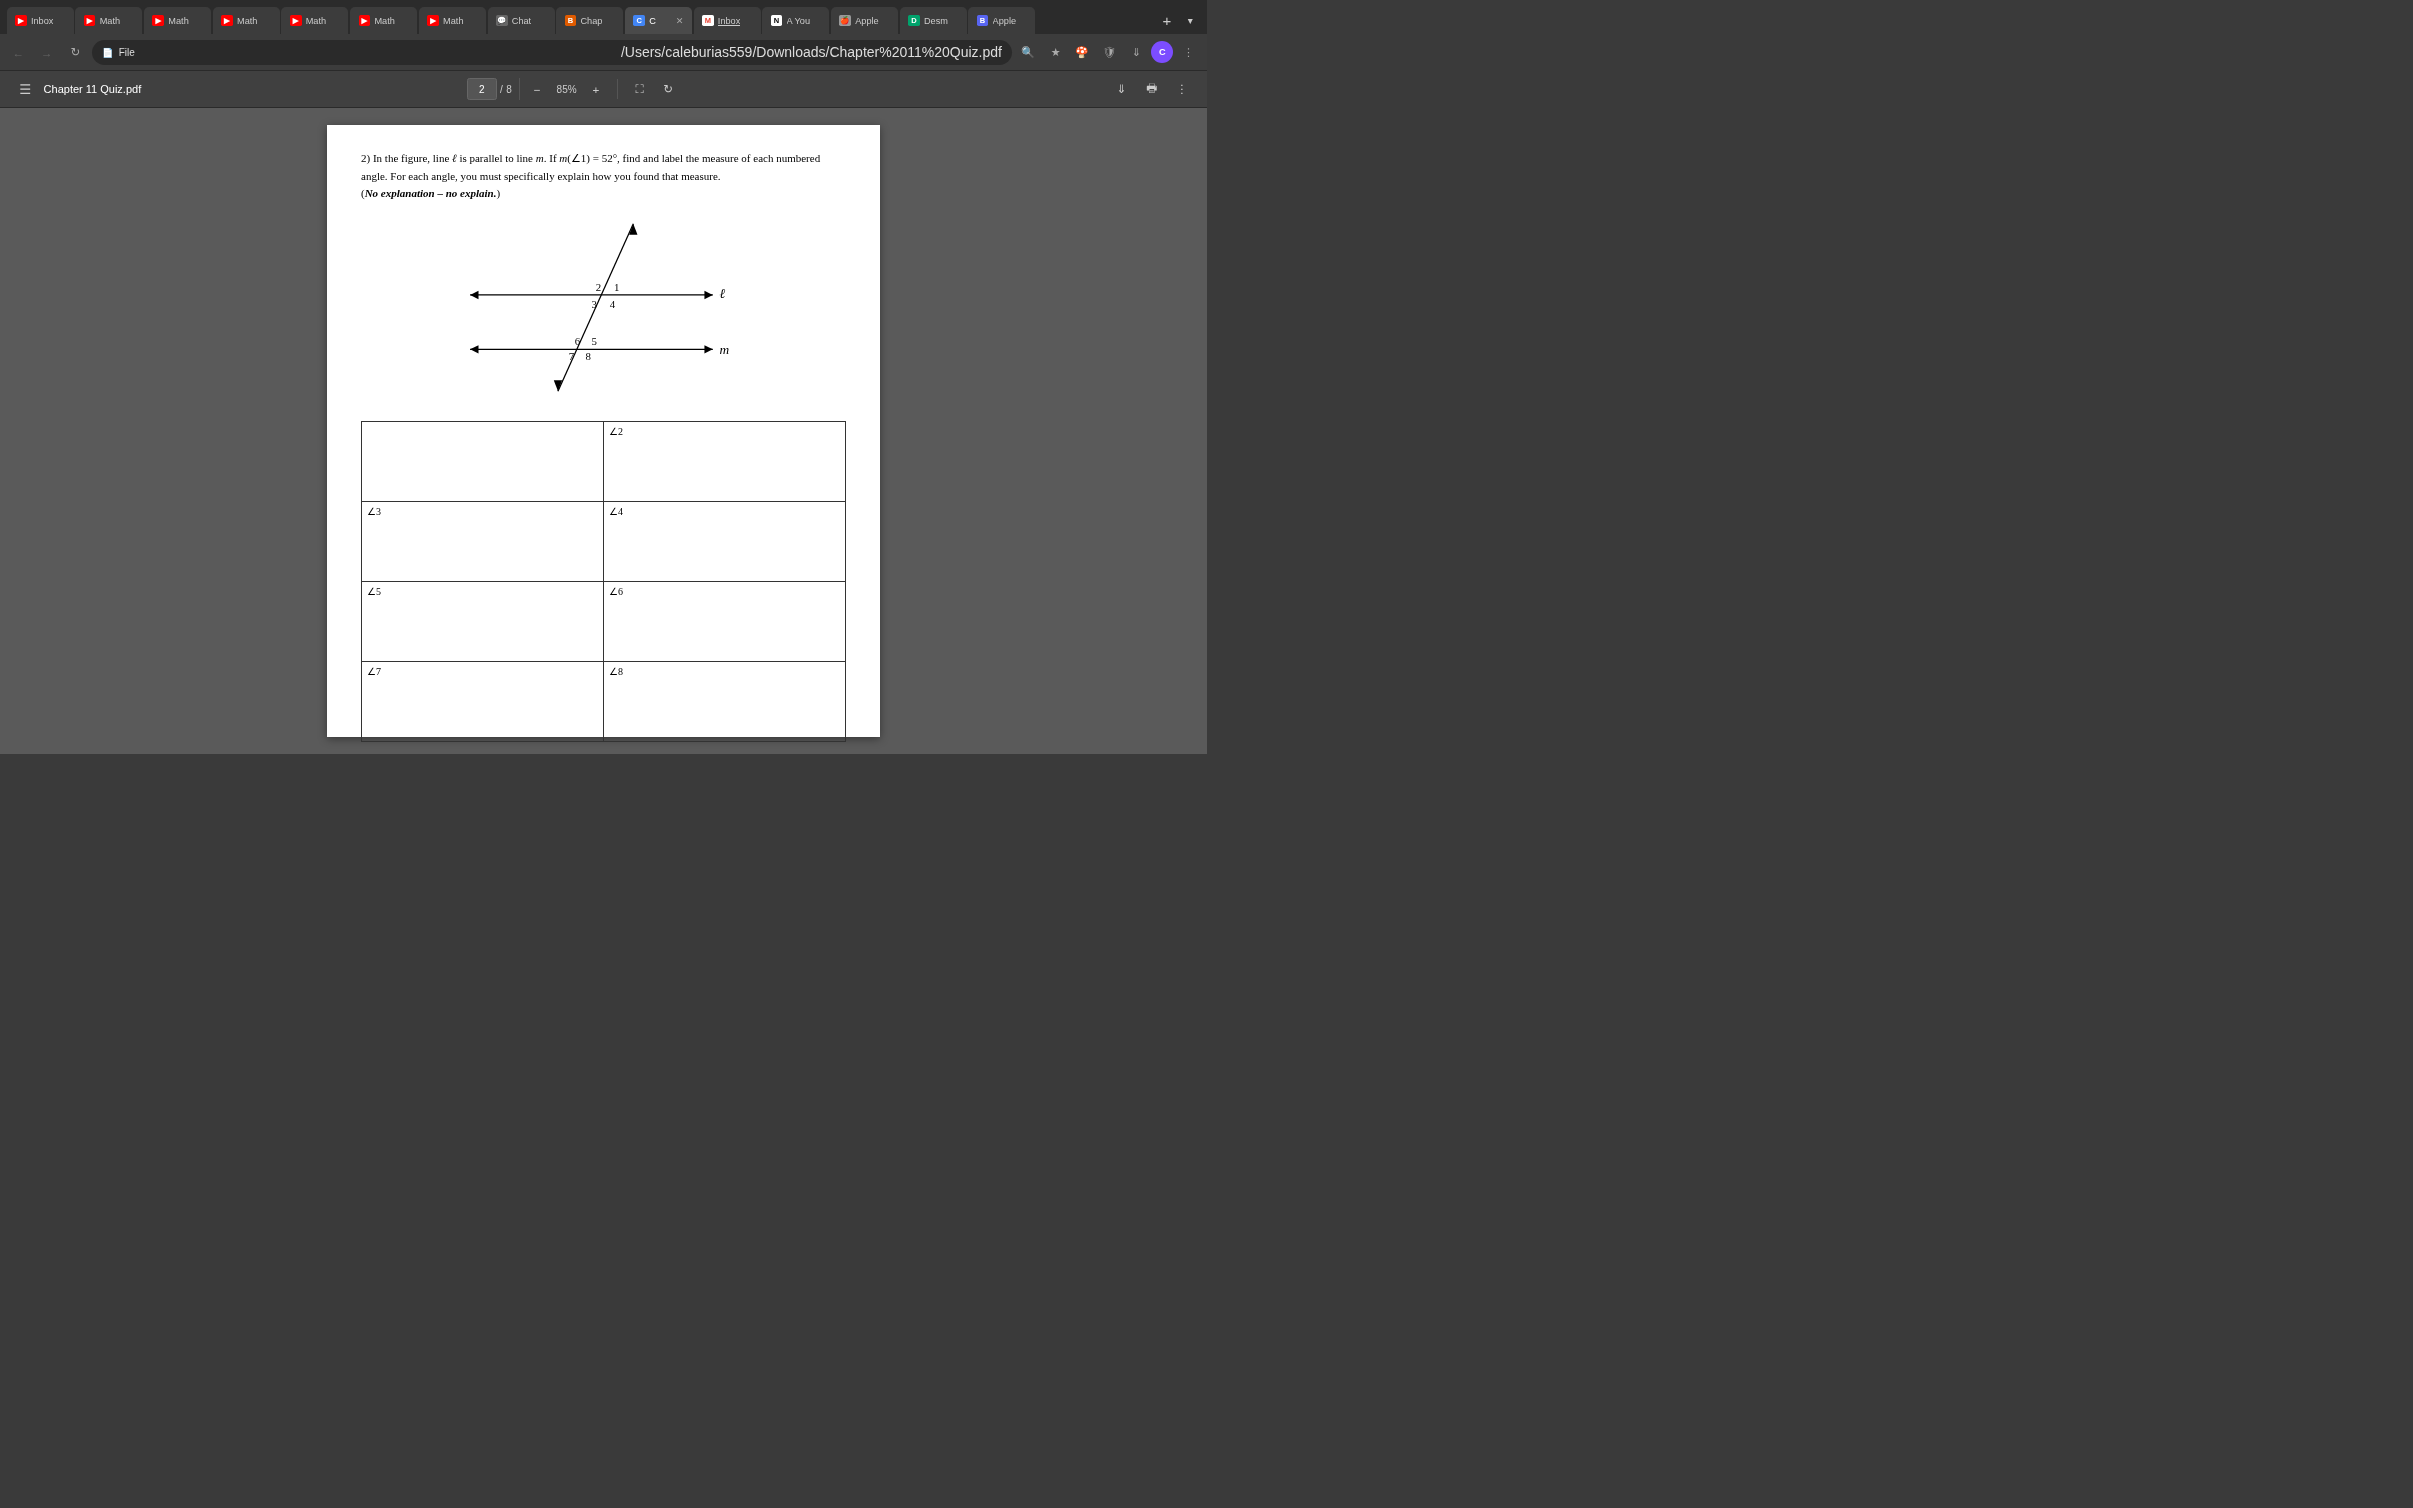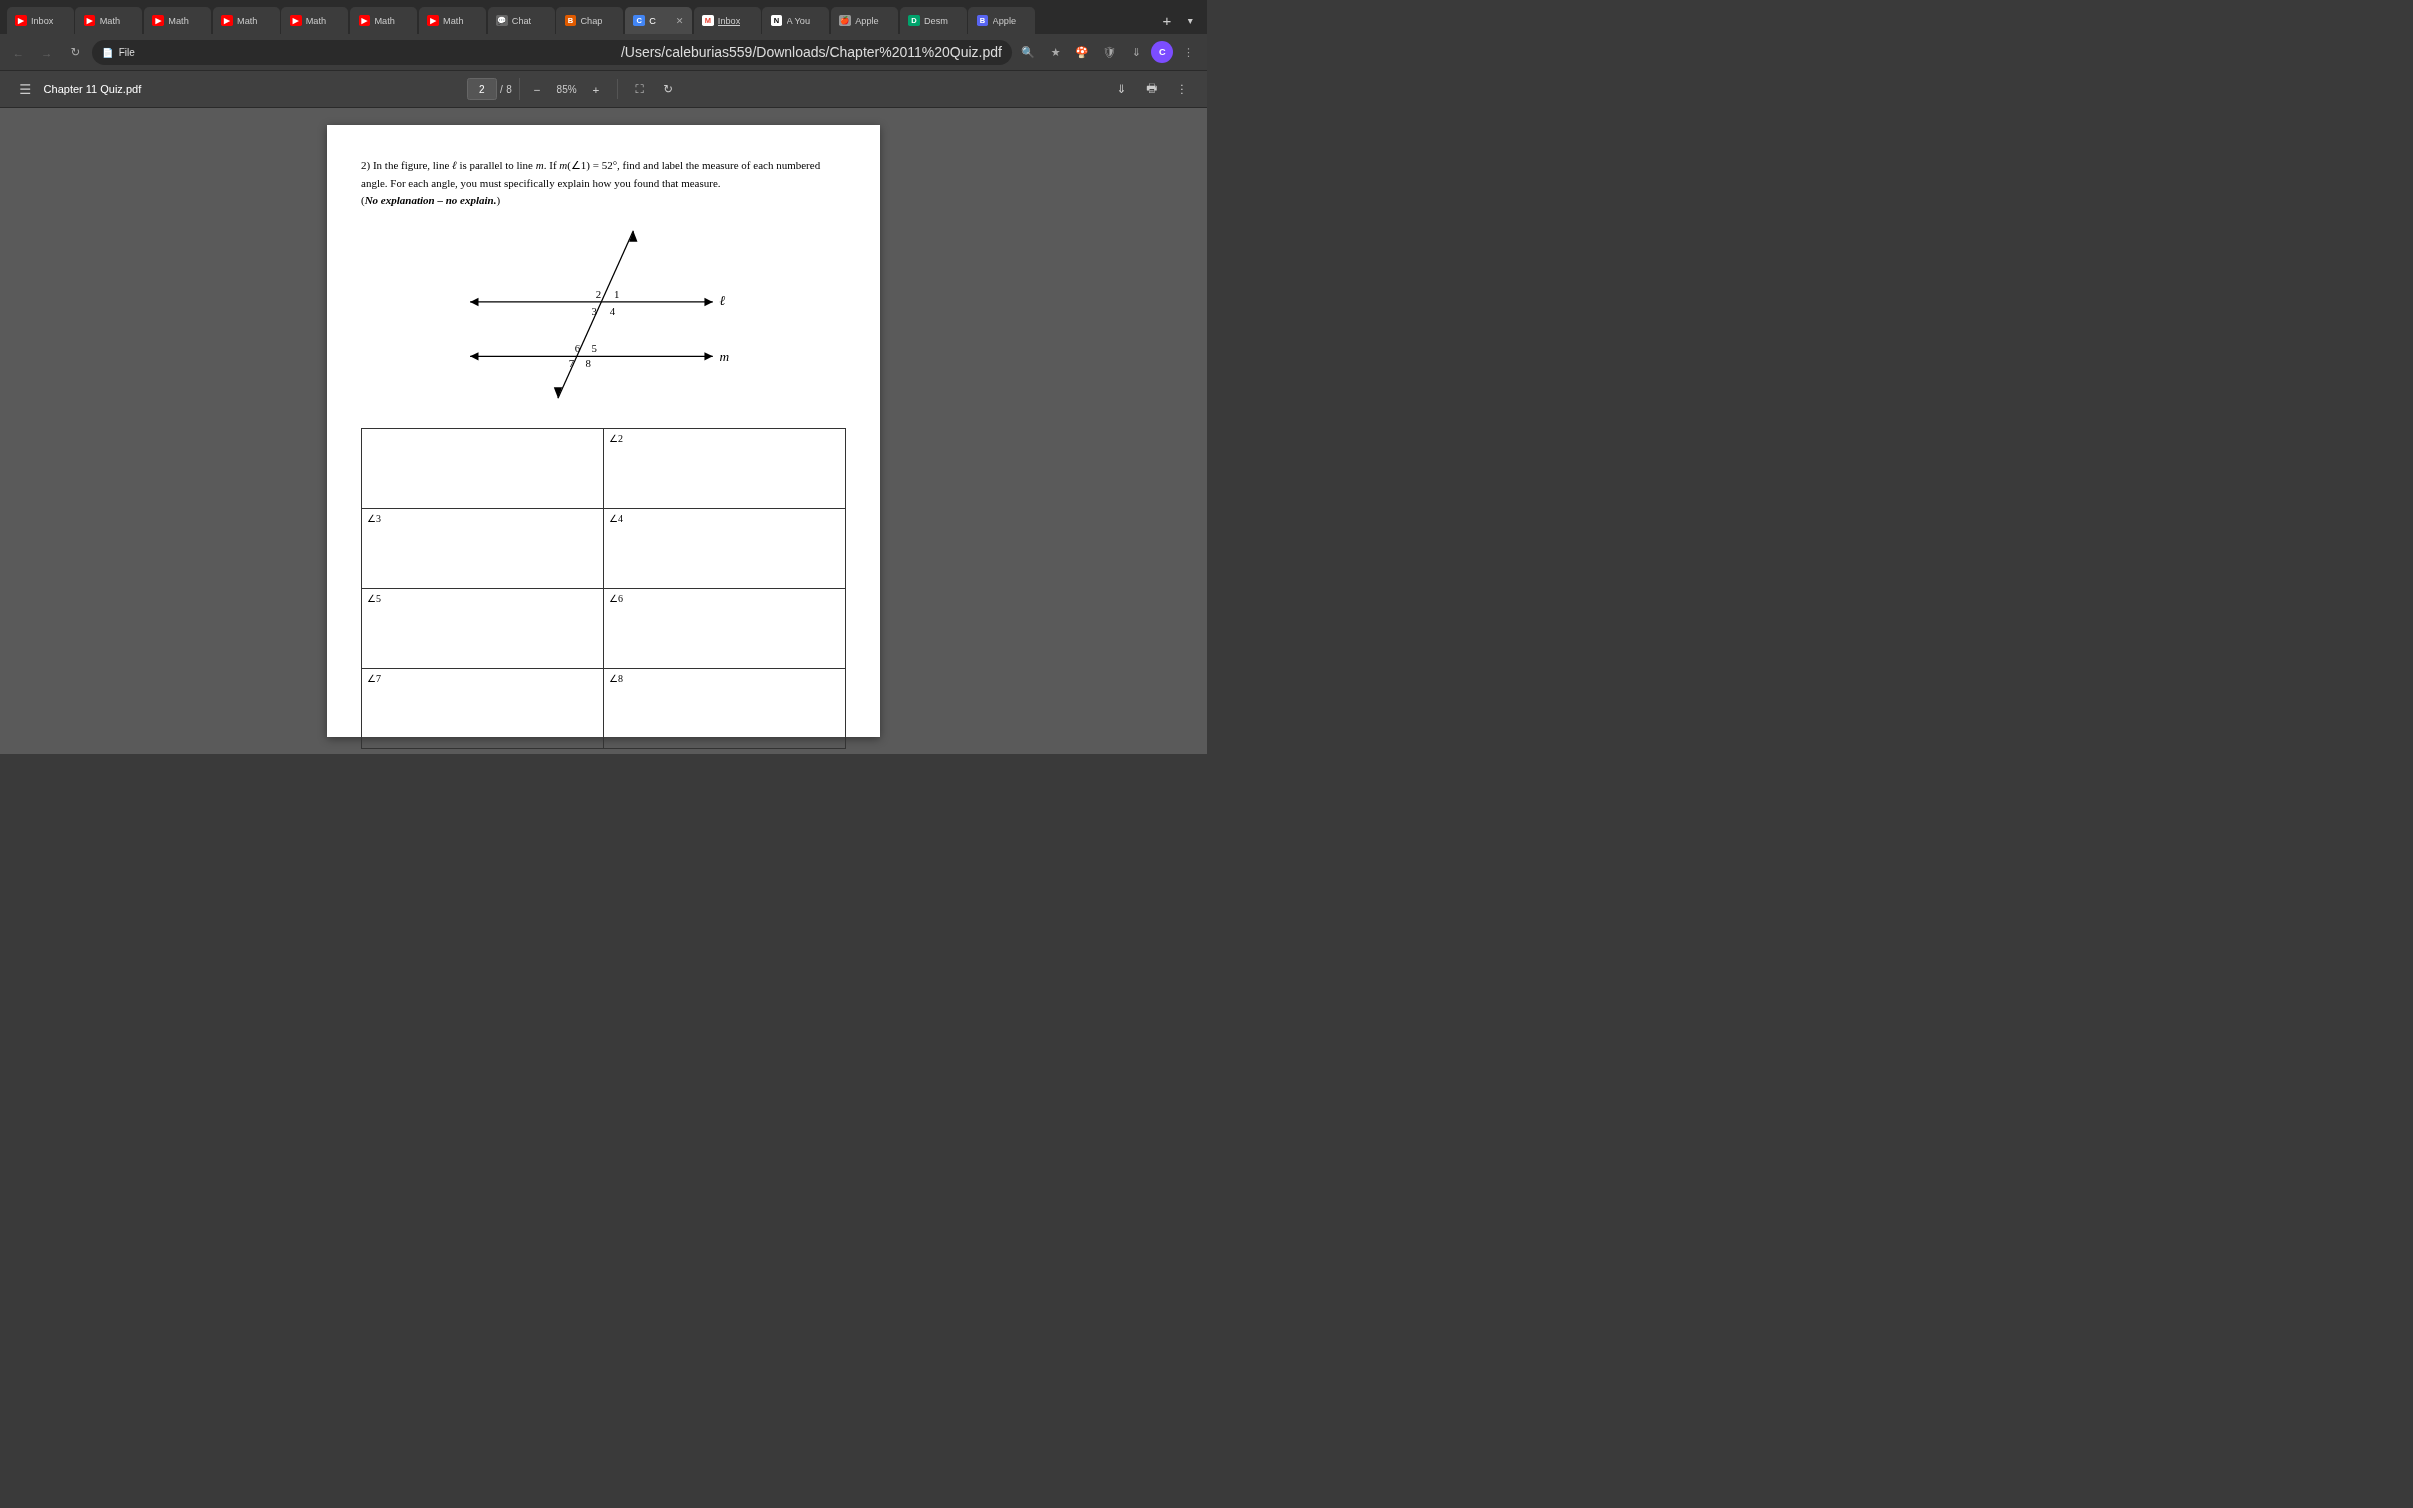--- a/index.html
+++ b/index.html
@@ -185,21 +185,20 @@
       padding: 25px 34px;
       box-shadow: 0 1.7px 8.4px rgba(0,0,0,0.4);
       font-family: 'Times New Roman', Times, serif;
     }
 
     
     .problem-text {
       font-size: 11px;
       line-height: 1.6;
       margin-bottom: 8.4px;
-      margin-top: 7px;
     }
 
     
     .diagram-container {
       display: flex;
       justify-content: center;
       margin: 8.4px 0 17px 0;
     }
 
     

